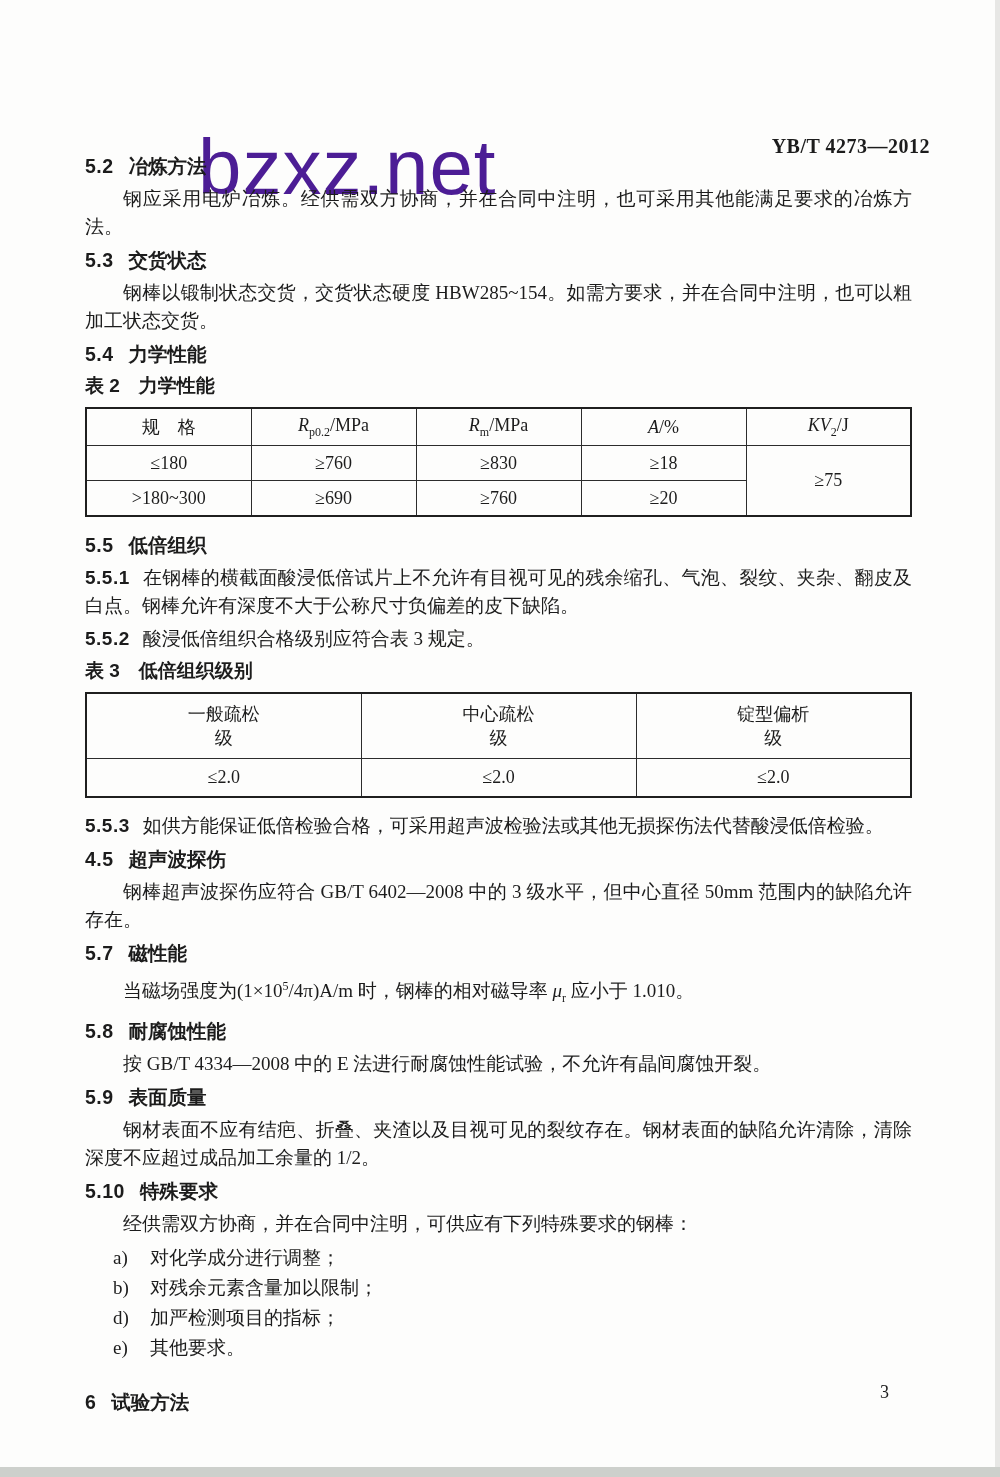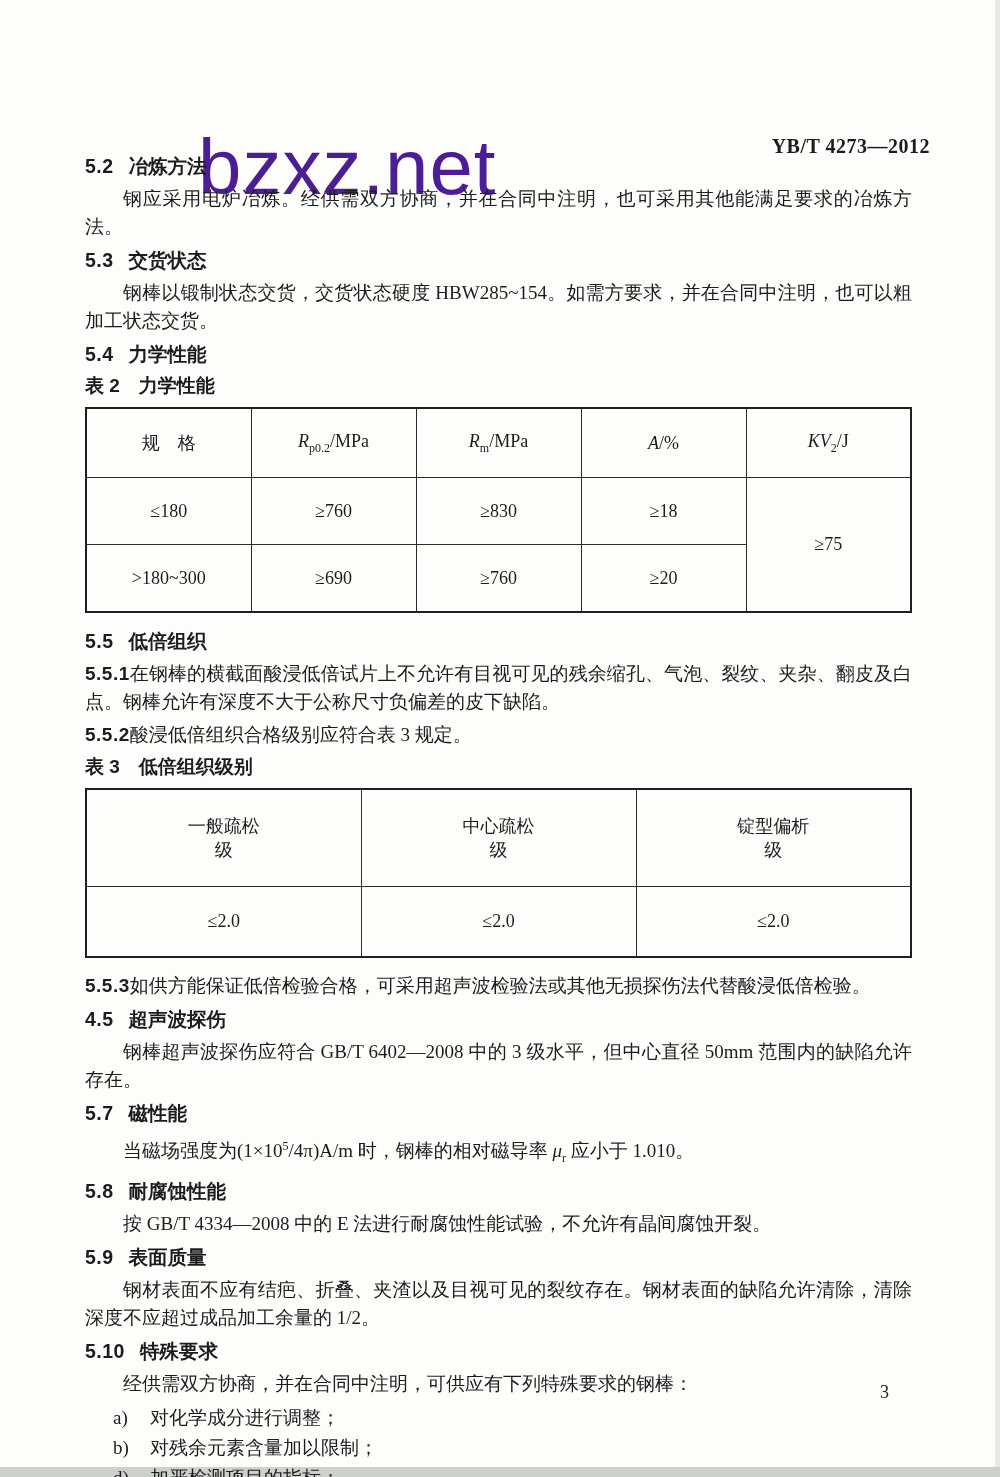--- a/index.html
+++ b/index.html
@@ -25,33 +25,33 @@
   .content{position:relative;z-index:1;padding:150px 88px 0 85px;font-size:19px;}
   .sec-h{
     font-family:"Liberation Sans","DejaVu Sans",sans-serif;
     font-weight:bold;font-size:19.5px;line-height:28px;margin:2px 0 5px 0;
   }
   .sec-h .num{margin-right:15px;letter-spacing:0.5px;}
   .para{line-height:28px;margin:0 0 5px 0;text-indent:2em;text-align:justify;}
   .para.noindent{text-indent:0;}
   .subnum{
     font-family:"Liberation Sans","DejaVu Sans",sans-serif;
-    font-weight:bold;letter-spacing:0.5px;
+    font-weight:bold;margin-right:13px;letter-spacing:0.5px;
   }
   .tbl-caption{
     text-align:left;font-family:"Liberation Sans","DejaVu Sans",sans-serif;
     font-weight:bold;font-size:19px;line-height:26px;margin:4px 0 8px 0;
   }
   table.std{
     width:827px;border-collapse:collapse;table-layout:fixed;
     border:2.2px solid #1f1f1f;margin:0 0 14px 0;font-size:18px;
   }
   table.std th,table.std td{
     border:1.4px solid #2c2c2c;text-align:center;vertical-align:middle;
-    font-weight:normal;padding:18px 4px;
+    font-weight:normal;padding:2px 4px;
   }
   table.t2 th{height:32px;}
   table.t2 td{height:30px;}
   table.t3 th{height:60px;}
   table.t3 td{height:33px;}
   .sym{font-style:italic;font-family:"Liberation Serif","DejaVu Serif",serif;}
   sub.s{font-size:12px;}
   sup.s{font-size:12px;}
   .list-item{line-height:29px;margin:0 0 1px 28px;}
   .list-item .lbl{display:inline-block;width:37px;}

